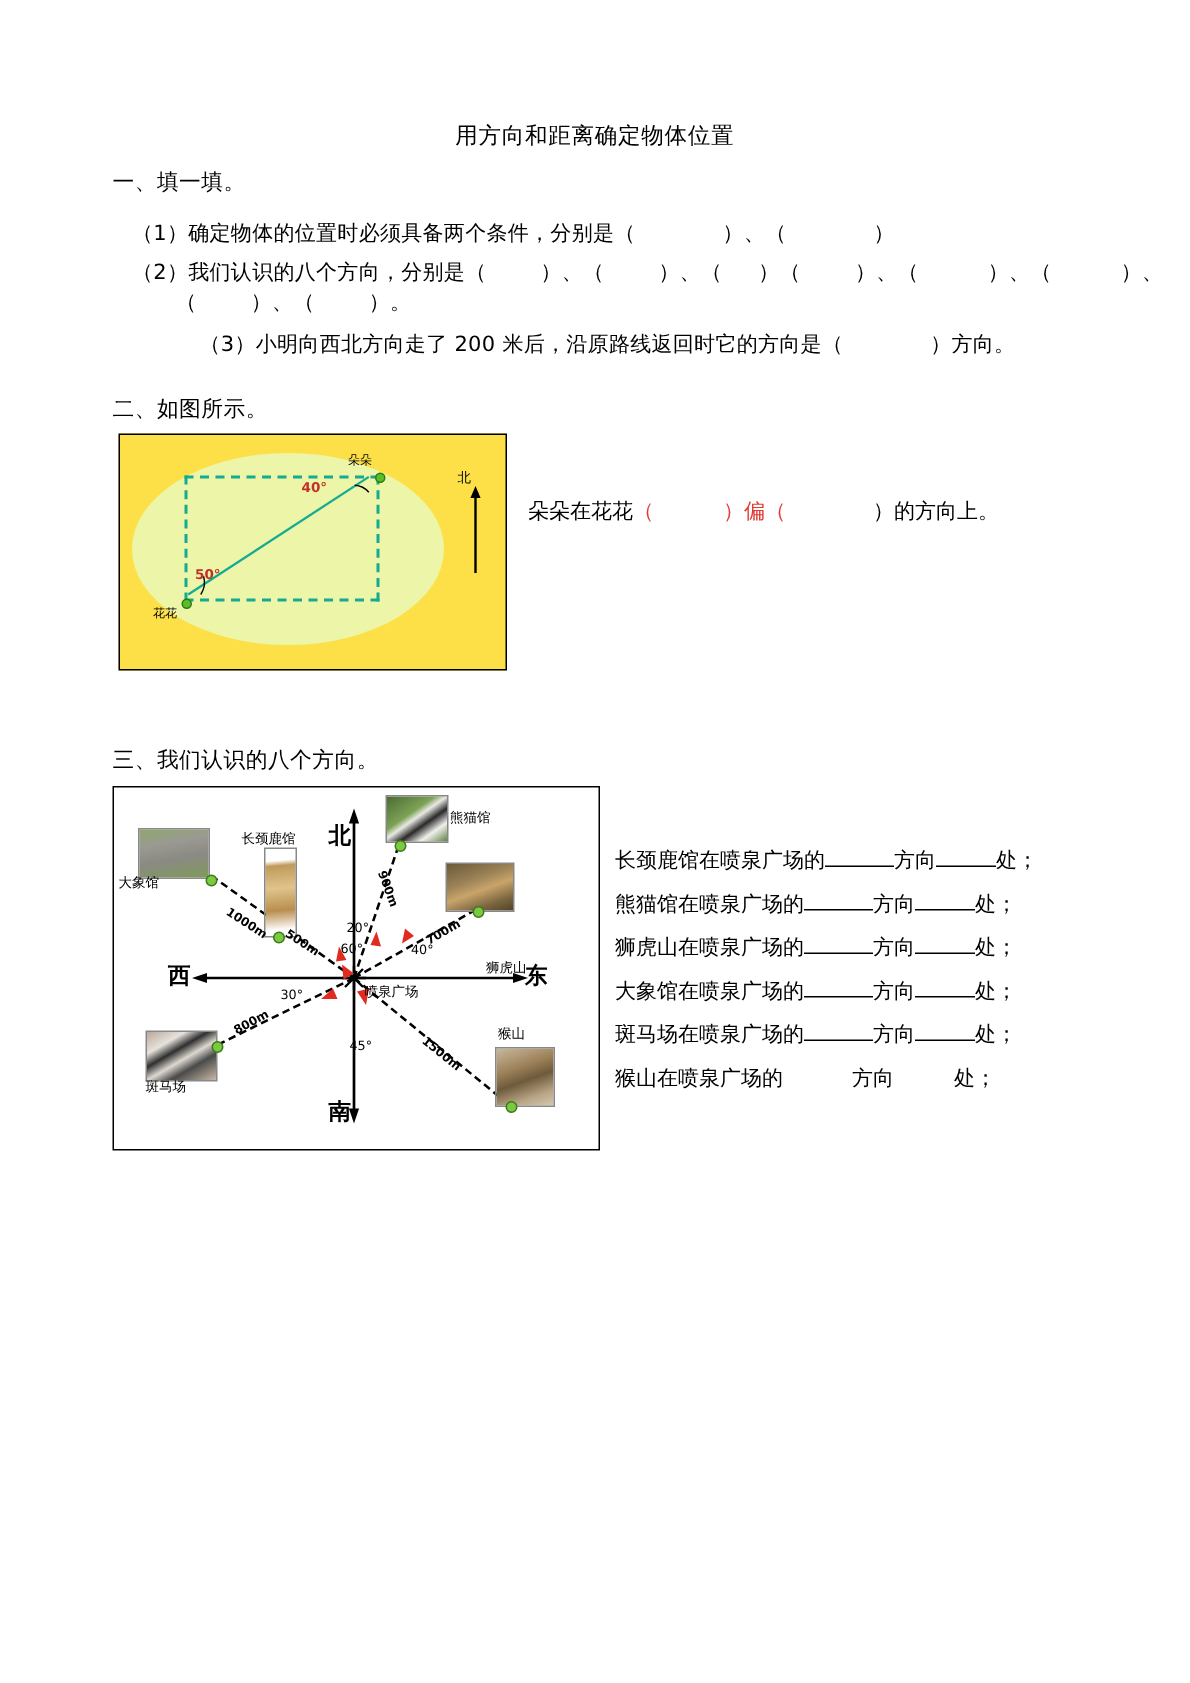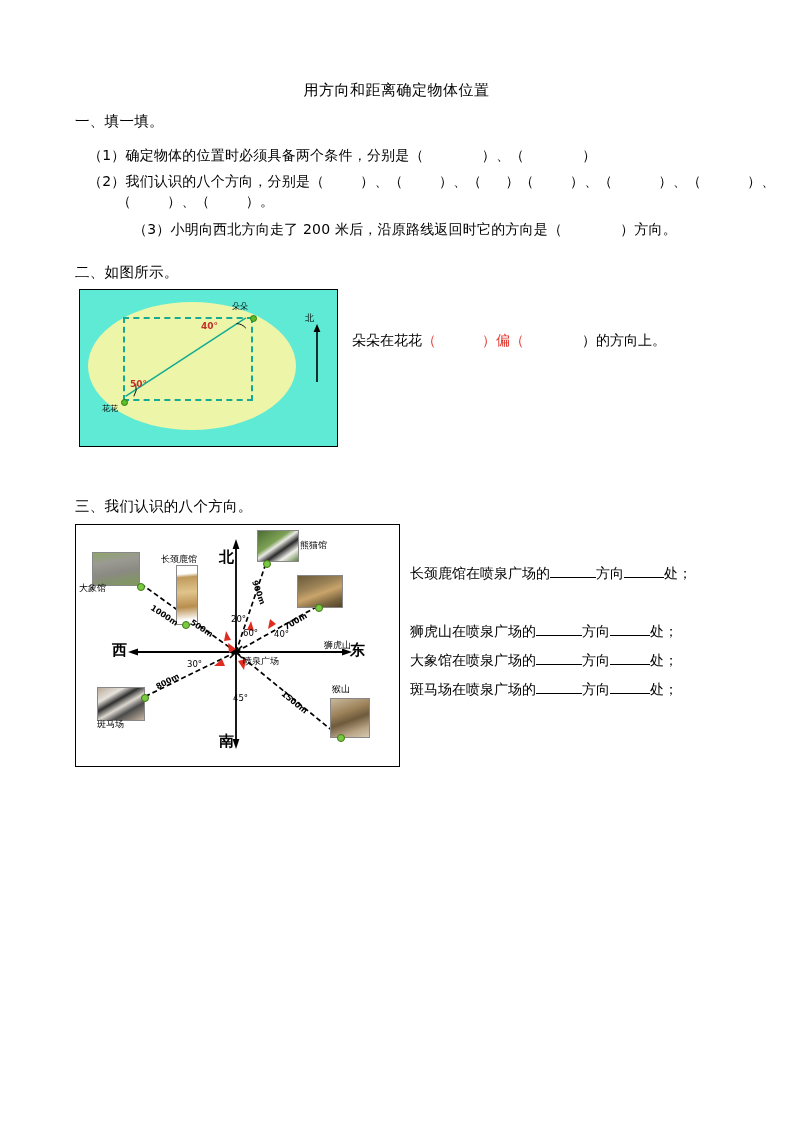--- a/index.html
+++ b/index.html
@@ -44,21 +44,21 @@
   .sp-md { display: inline-block; width: 46px; }
   .sp-lg { display: inline-block; width: 58px; }
   .sp-xs { display: inline-block; width: 24px; }
 
   
   .fig2-box {
     position: absolute;
     left: 79px; top: 289px;
     width: 259px; height: 158px;
     border: 1.5px solid #000;
-    background: #5eead4;
+    background: #fde047;
     box-sizing: border-box;
     overflow: hidden;
   }
   .ellipse {
     position: absolute;
     left: 8px; top: 12px;
     width: 208px; height: 128px;
     border-radius: 50%;
     background: #ecf5a8;
   }
@@ -284,21 +284,21 @@
     <div class="zoo-label" style="left:248px; top:78px;margin-top:36px;">狮虎山</div>
     <div class="node" style="left:239px; top:79px;"></div>
     <div class="zoo-dist" style="left:207px; top:92px; transform:rotate(-30deg);">700m</div>
     <div class="zoo-ang" style="left:198px; top:104px;">40°</div>
 
     <div class="thumb" style="left:100px; top:40px; width:20px; height:58px;
          background:linear-gradient(175deg,#ffffff 0%,#ffffff 14%,#c09a5c 20%,#e0c48c 45%,#b98e4e 70%,#ffffff 92%);"></div>
     <div class="zoo-label" style="left:85px; top:28px;">长颈鹿馆</div>
     <div class="node" style="left:106px; top:96px;"></div>
     <div class="zoo-dist" style="left:113px; top:99px; transform:rotate(33deg);">500m</div>
-    <div class="zoo-ang" style="left:139px; top:103px;padding-left:28px;">60°</div>
+    <div class="zoo-ang" style="left:151px; top:103px;">60°</div>
 
     <div class="thumb" style="left:16px; top:27px; width:46px; height:32px;
          background:linear-gradient(170deg,#8fa66b 0%,#9a9a92 30%,#8a8a82 60%,#7f9a5a 100%);"></div>
     <div class="zoo-label" style="left:3px; top:57px;">大象馆</div>
     <div class="node" style="left:61px; top:58px;"></div>
     <div class="zoo-dist" style="left:73px; top:86px; transform:rotate(33deg);">1000m</div>
 
     <div class="thumb" style="left:21px; top:162px; width:46px; height:32px;
          background:linear-gradient(150deg,#b9a898 0%,#e6e2dc 25%,#2f2f2f 40%,#ddd8d0 55%,#4a4a4a 70%,#c9b9a6 100%);"></div>
     <div class="zoo-label" style="left:21px; top:193px;">斑马场</div>
@@ -311,27 +311,33 @@
     <div class="zoo-label" style="left:256px; top:158px;">猴山</div>
     <div class="node" style="left:261px; top:209px;"></div>
     <div class="zoo-dist" style="left:203px; top:173px; transform:rotate(39deg);">1500m</div>
     <div class="zoo-ang" style="left:157px; top:148px;margin-top:20px;">45°</div>
   </div>
 
   <div class="ans3" style="left:410px; top:565px;">
     <span>长颈鹿馆在喷泉广场的</span><span class="ul-a"></span><span>方向</span><span class="ul-b"></span><span>处；</span>
   </div>
 
+  <div class="ans3" style="left:410px; top:594px;">
+    <span>熊猫馆在喷泉广场的</span><span class="ul-a"></span><span>方向</span><span class="ul-b"></span><span>处；</span>
+  </div>
 
   <div class="ans3" style="left:410px; top:652px;">
     <span>大象馆在喷泉广场的</span><span class="ul-a"></span><span>方向</span><span class="ul-b"></span><span>处；</span>
   </div>
 
   <div class="ans3" style="left:410px; top:623px;">
     <span>狮虎山在喷泉广场的</span><span class="ul-a"></span><span>方向</span><span class="ul-b"></span><span>处；</span>
   </div>
 
   <div class="ans3" style="left:410px; top:681px;">
     <span>斑马场在喷泉广场的</span><span class="ul-a"></span><span>方向</span><span class="ul-b"></span><span>处；</span>
   </div>
 
+  <div class="ans3" style="left:410px; top:710px;">
+    <span>猴山在喷泉广场的</span><span class="ul-none"></span><span>方向</span><span class="ul-none2"></span><span>处；</span>
+  </div>
 
 </div>
 
 </body></html>

